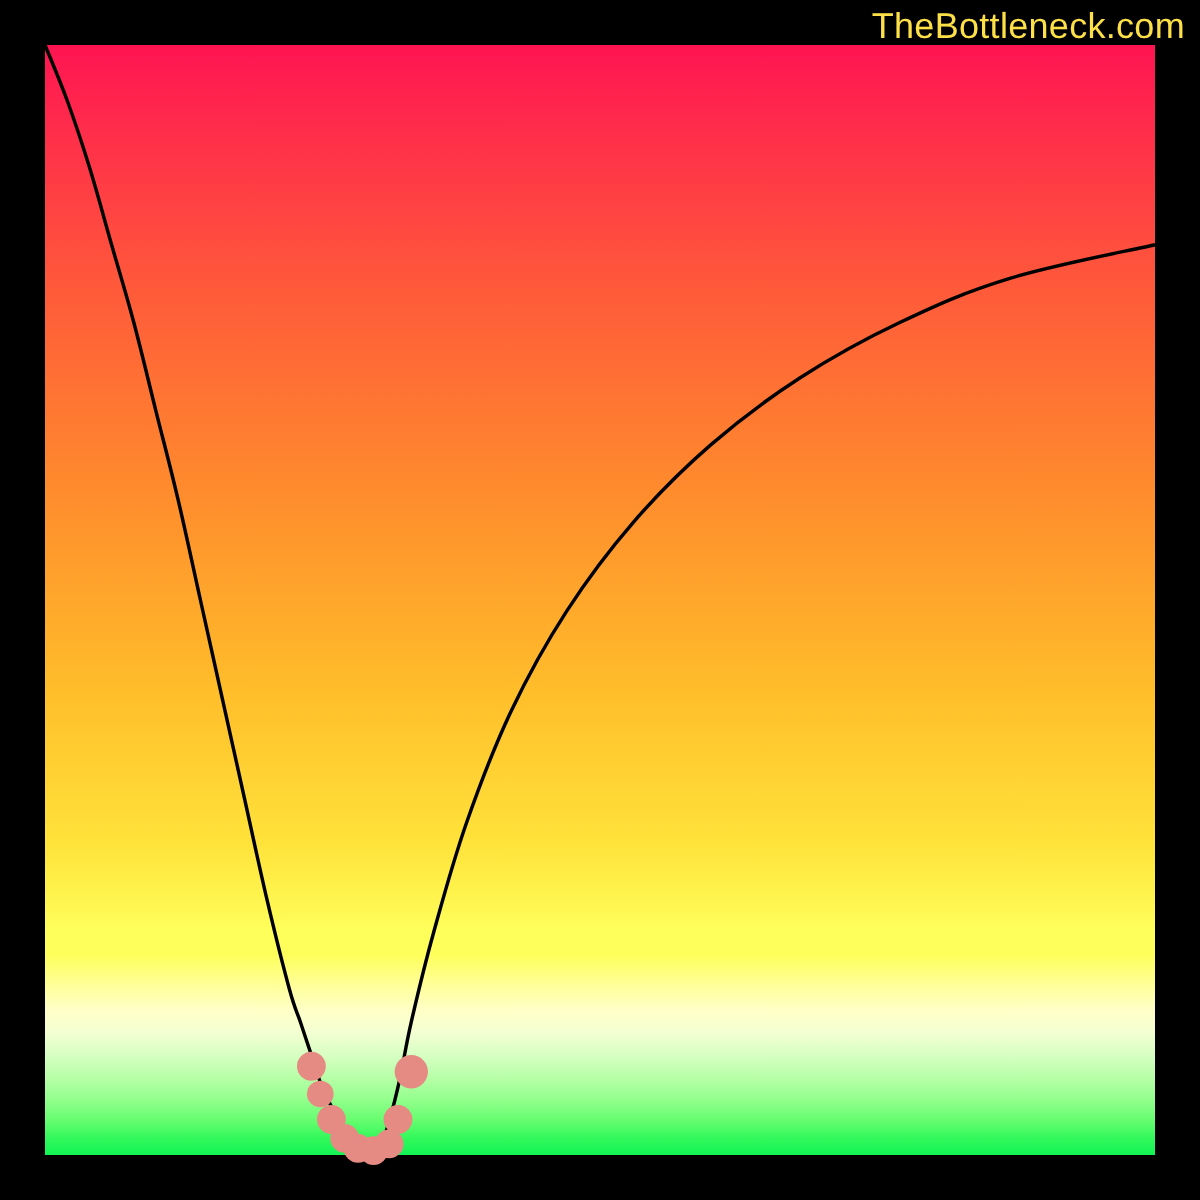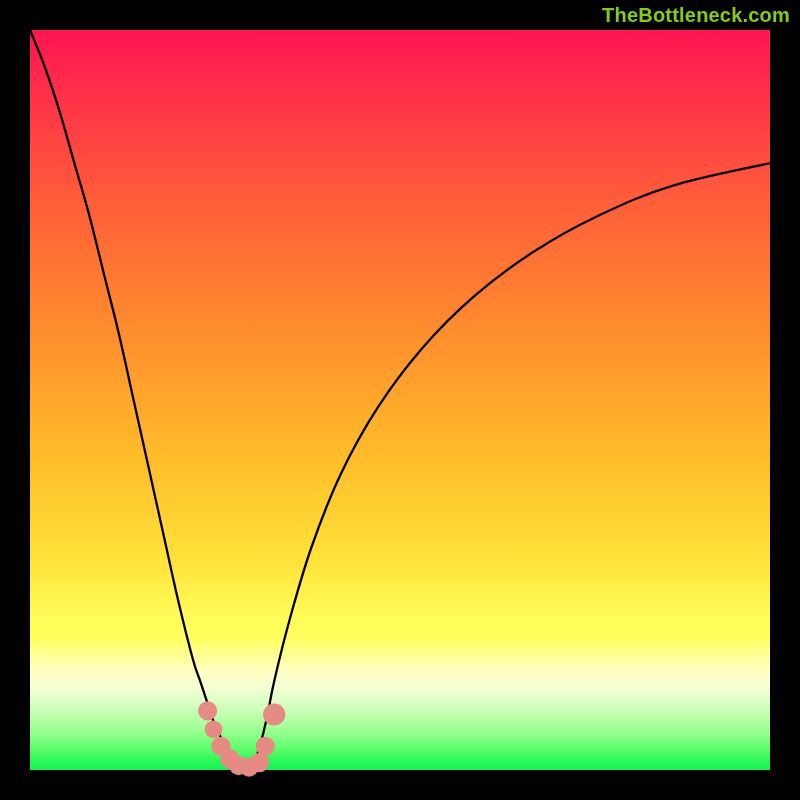--- a/index.html
+++ b/index.html
@@ -14,23 +14,23 @@
   .frame {
     position: relative;
     width: 800px;
     height: 800px;
     background: #000;
   }
   .watermark {
     position: absolute;
     top: 4px;
     right: 10px;
-    color: #84cc16;
-    font-size: 20px;
-    font-weight: 700;
+    color: #fde047;
+    font-size: 24px;
+    font-weight: 400;
     letter-spacing: 0.2px;
     user-select: none;
   }
   
   .plot {
     position: absolute;
     left: 30px;
     top: 30px;
     width: 740px;
     height: 740px;

